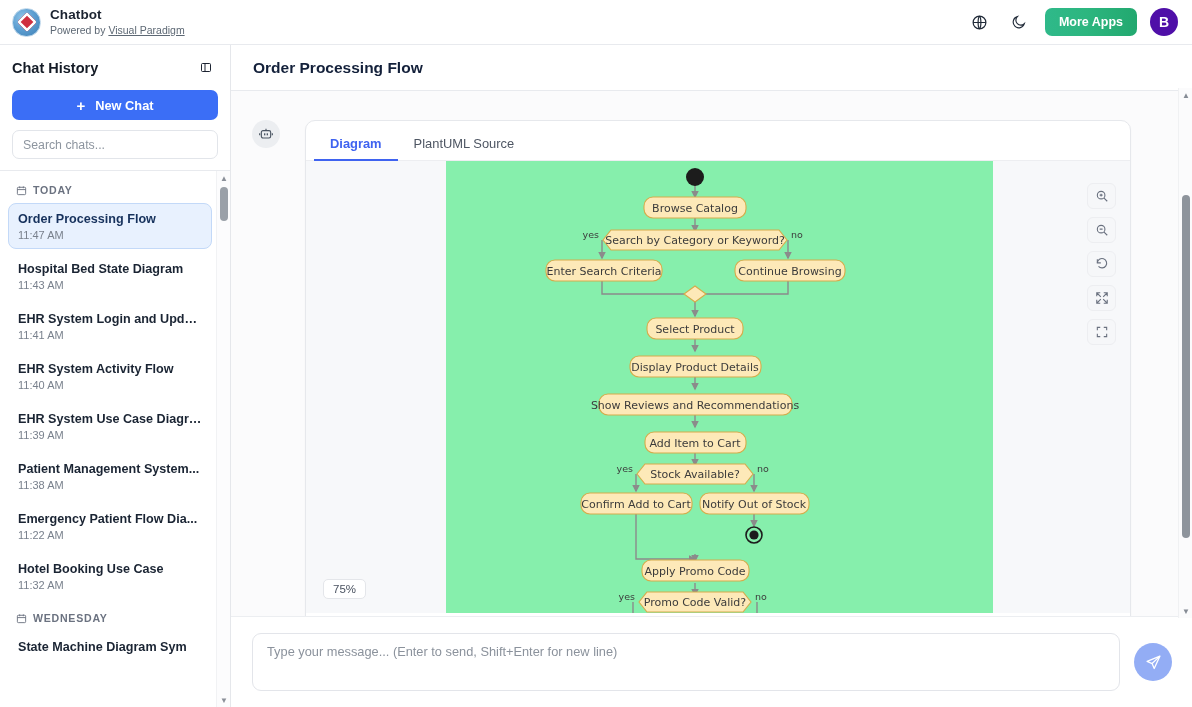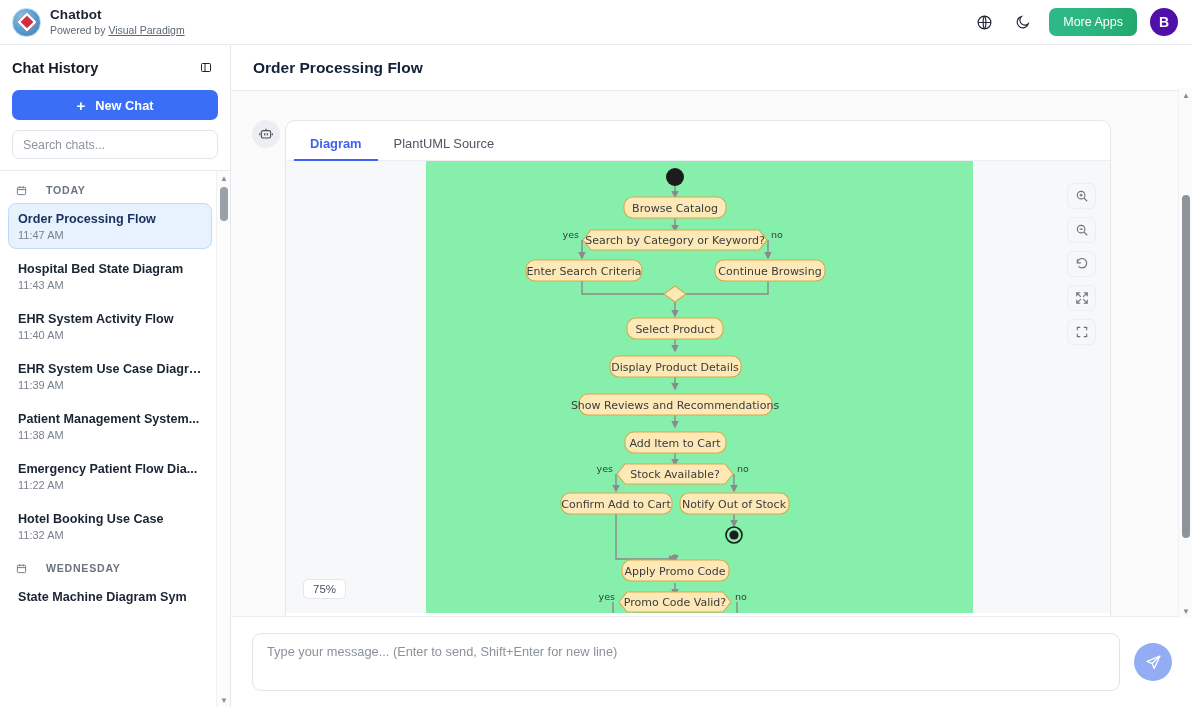--- a/index.html
+++ b/index.html
@@ -39,21 +39,21 @@
   .brand-sub { font-size: 10.5px; color: #5d6874; margin-top: 2px; }
   .brand-sub a { color: #5d6874; text-decoration: underline; }
   .topbar-right { margin-left: auto; display: flex; align-items: center; gap: 13px; }
   .icon-btn {
     width: 26px; height: 26px; display: flex; align-items: center; justify-content: center;
     color: #1f2937; background: none; border: none; cursor: pointer; padding: 0;
   }
   .more-apps {
     height: 28px; padding: 0 14px; border-radius: 7px; border: none;
     background: linear-gradient(93deg, #2fb98a 0%, #2cb67f 45%, #22a86f 100%);
-    color: #ffffff; font-size: 12.5px; font-weight: normal; cursor: pointer;
+    color: #ffffff; font-size: 12.5px; font-weight: bold; cursor: pointer;
     display: flex; align-items: center;
   }
   .avatar {
     width: 28px; height: 28px; border-radius: 50%; background: #4f0fa8;
     color: #ffffff; font-size: 14px; font-weight: bold;
     display: flex; align-items: center; justify-content: center;
   }
 
   
   .sidebar {
@@ -84,21 +84,21 @@
     outline: none; font-family: "Liberation Sans", sans-serif;
   }
   .search-box::placeholder { color: #8d959f; }
   .sidebar-sep { height: 1px; background: #e8eaee; margin: 11px 0 0 0; flex: 0 0 auto; }
 
   .chat-scroll {
     position: relative; flex: 1 1 auto; overflow: hidden; padding: 0 0 0 0;
   }
   .chat-list { padding: 9px 18px 0 8px; }
   .group-label {
-    display: flex; align-items: center; gap: 19px;
+    display: flex; align-items: center; gap: 6px;
     font-size: 10.6px; font-weight: bold; letter-spacing: .75px;
     color: #6b7280; padding: 4px 0 7px 8px; text-transform: uppercase;
   }
   .chat-item {
     border-radius: 8px; padding: 8px 9px 7px 9px; margin-bottom: 4px; cursor: pointer;
     border: 1px solid transparent;
   }
   .chat-item.active { background: #e8f1fe; border-color: #c3d9f8; }
   .chat-item-title {
     font-size: 12.6px; font-weight: bold; color: #1a2433;
@@ -130,21 +130,21 @@
   .main-header {
     height: 46px; background: #ffffff; border-bottom: 1px solid #e8eaee;
     display: flex; align-items: center; padding-left: 22px;
   }
   .page-title { font-size: 15.5px; font-weight: bold; color: #13203a; }
 
   .conversation {
     position: absolute; top: 46px; left: 0; width: 961px; height: 570px;
     overflow: hidden;
   }
-  .msg-row { display: flex; gap: 5px; padding: 29px 0 0 21px; }
+  .msg-row { display: flex; gap: 25px; padding: 29px 0 0 21px; }
   .bot-avatar {
     width: 28px; height: 28px; border-radius: 50%; background: #eceef1;
     display: flex; align-items: center; justify-content: center; flex: 0 0 auto;
     color: #4b5563;
   }
   .card {
     width: 826px; background: #ffffff; border: 1px solid #e6e8ec;
     border-radius: 10px; position: relative; overflow: hidden;
     box-shadow: 0 1px 2px rgba(16,24,40,.04);
   }
@@ -282,20 +282,24 @@
         <span>TODAY</span>
       </div>
 
       <div class="chat-item active">
         <div class="chat-item-title">Order Processing Flow</div>
         <div class="chat-item-time">11:47 AM</div>
       </div>
       <div class="chat-item">
         <div class="chat-item-title">Hospital Bed State Diagram</div>
         <div class="chat-item-time">11:43 AM</div>
+      </div>
+      <div class="chat-item">
+        <div class="chat-item-title">EHR System Login and Upda...</div>
+        <div class="chat-item-time">11:41 AM</div>
       </div>
       <div class="chat-item">
         <div class="chat-item-title">EHR System Activity Flow</div>
         <div class="chat-item-time">11:40 AM</div>
       </div>
       <div class="chat-item">
         <div class="chat-item-title">EHR System Use Case Diagram</div>
         <div class="chat-item-time">11:39 AM</div>
       </div>
       <div class="chat-item">

